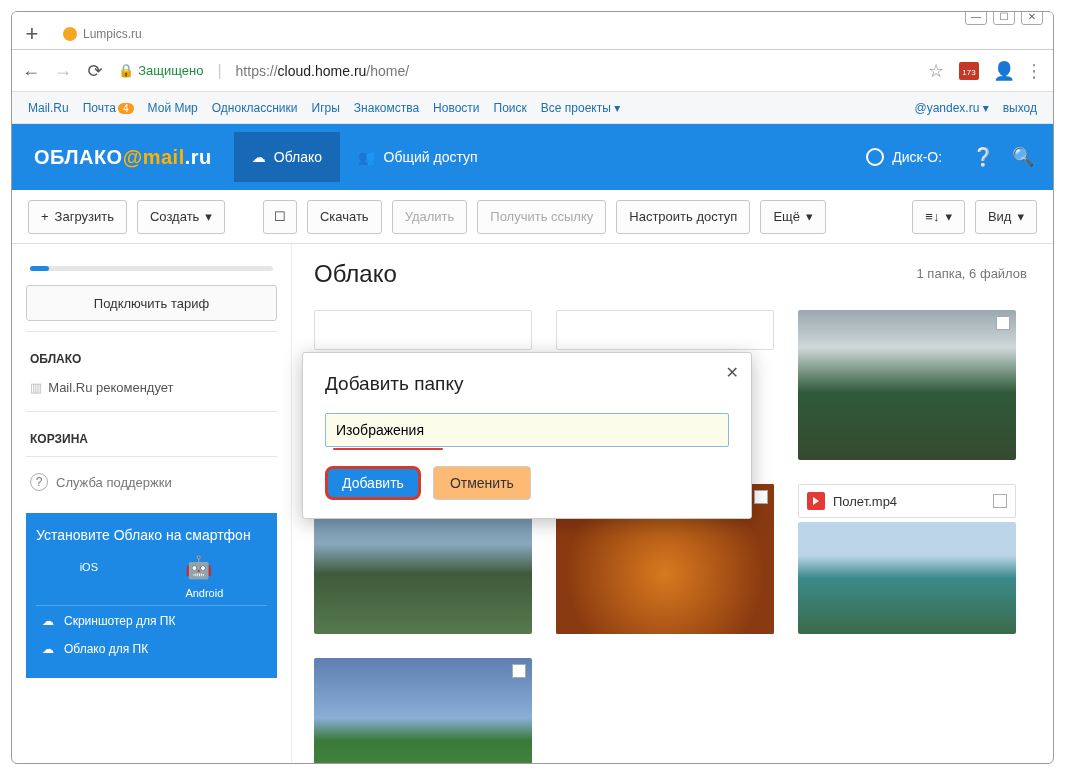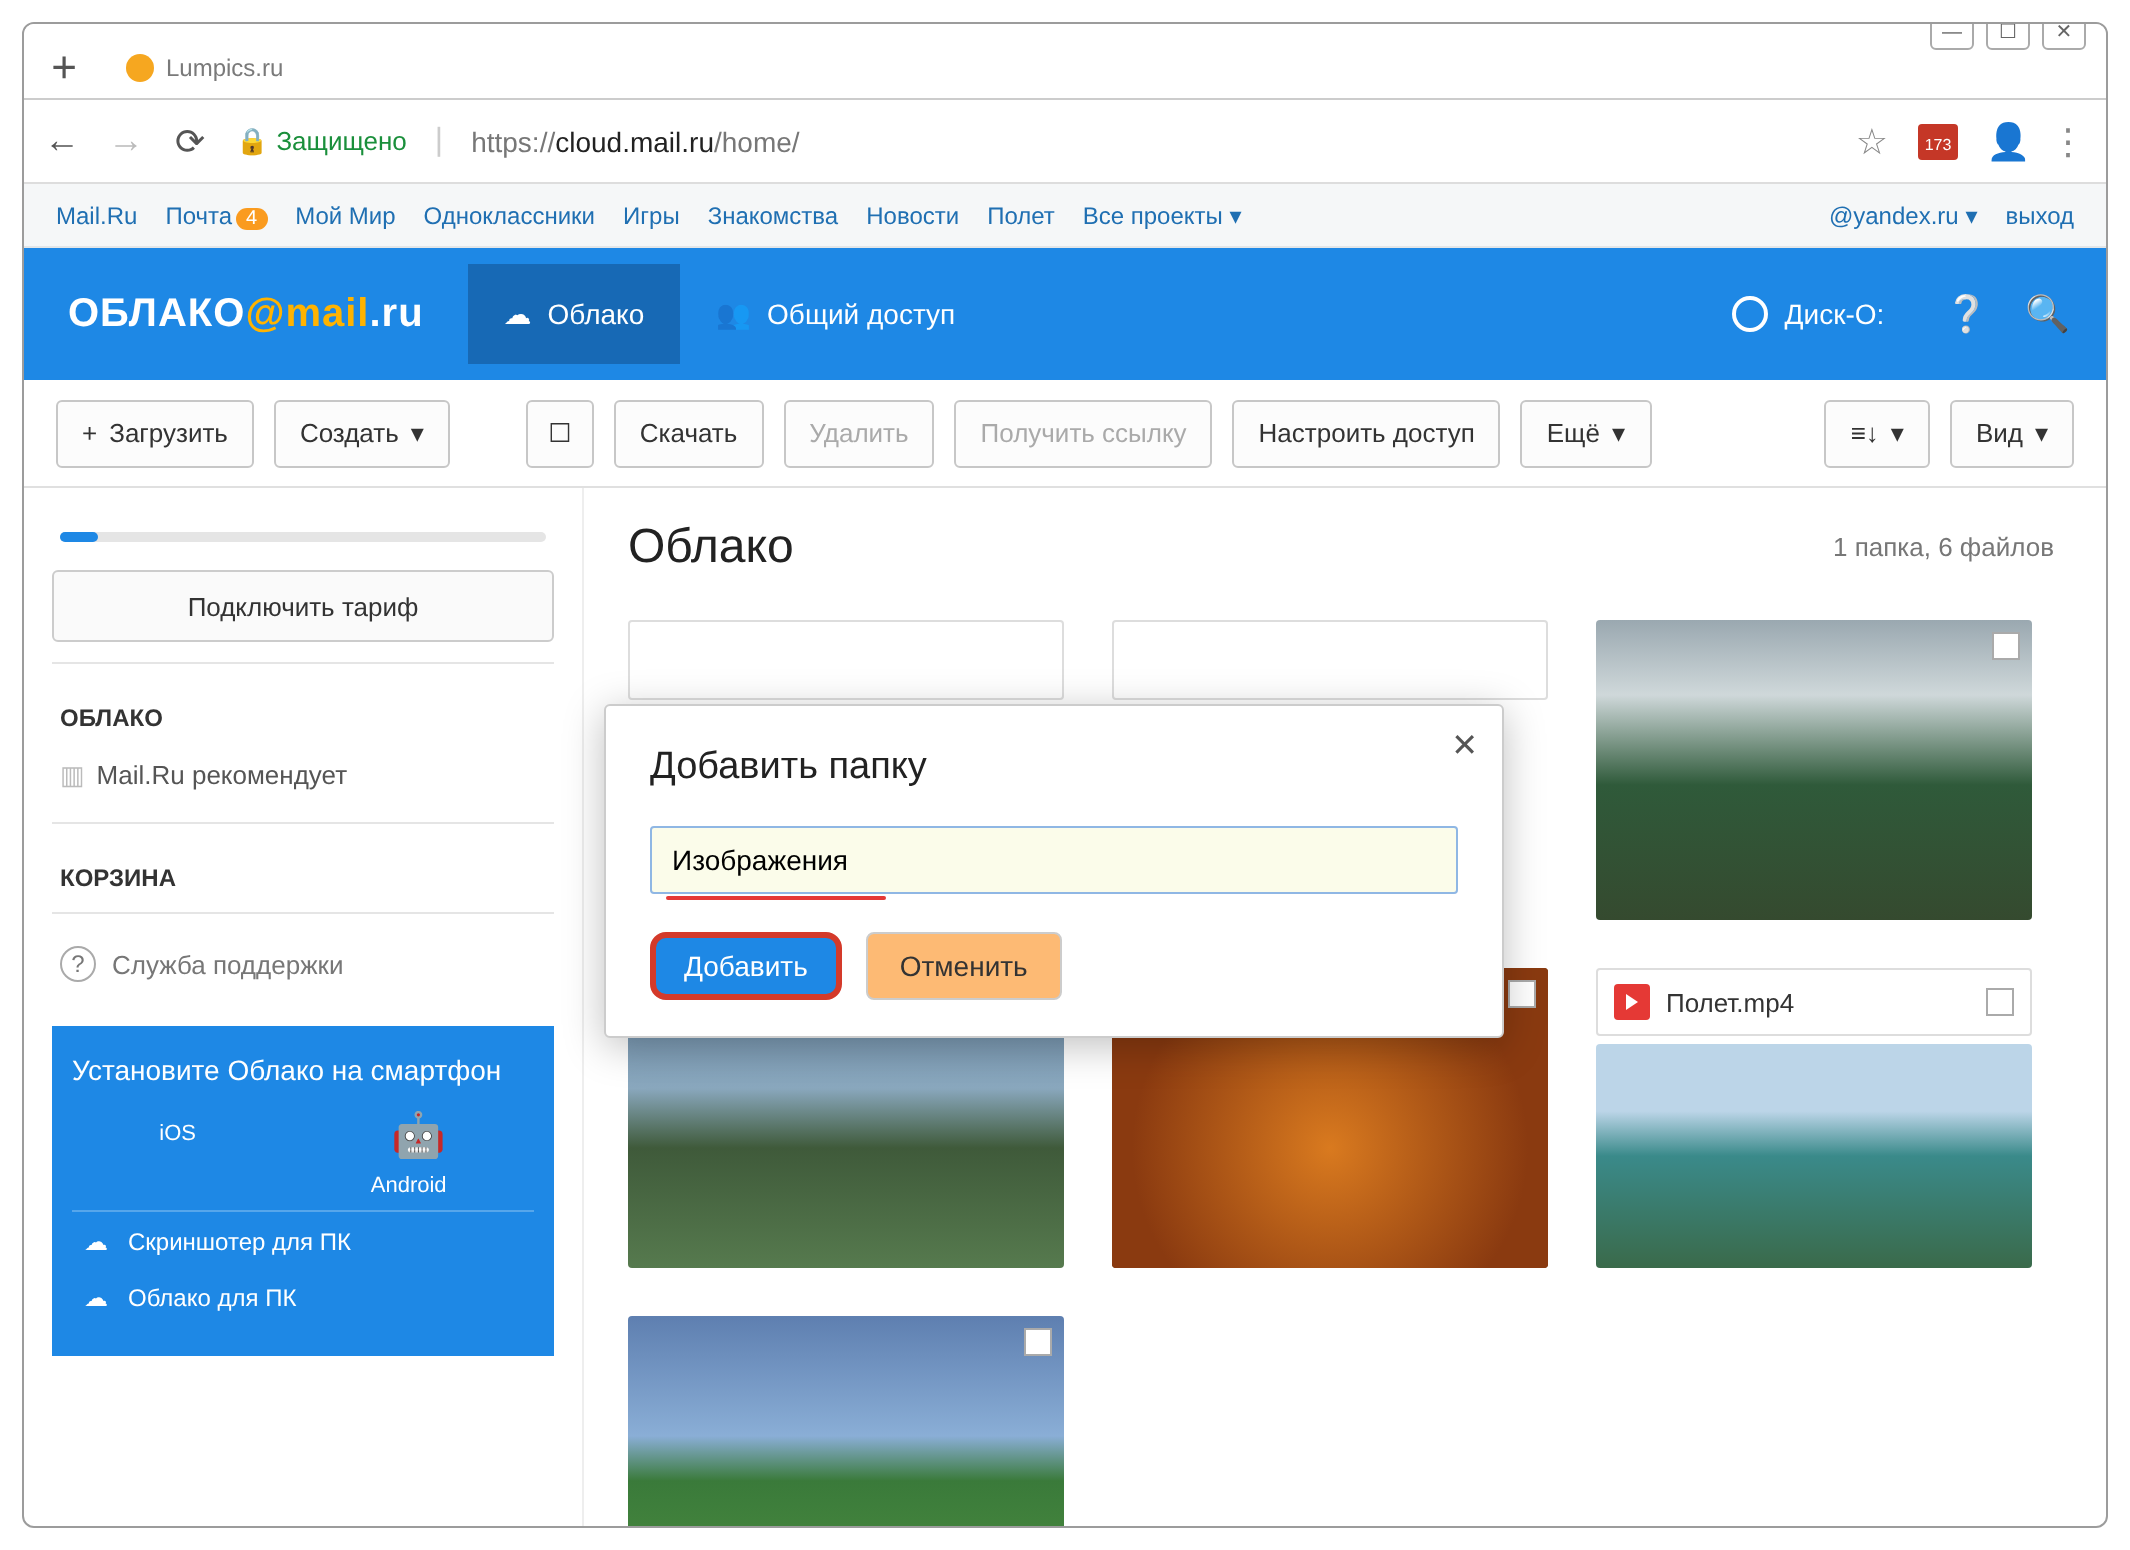--- a/index.html
+++ b/index.html
@@ -60,21 +60,21 @@
 .qbar{height:5px;background:#e5e5e5;border-radius:3px;margin:8px 4px 14px}
 .qfill{height:5px;width:8%;background:#1e88e5;border-radius:3px}
 .tariff{width:100%;height:36px;border:1px solid #ccc;background:#fafafa;font-size:13px;color:#333;border-radius:3px}
 .sec{font-size:12px;font-weight:bold;color:#333;margin:20px 4px 8px}
 .li{font-size:13px;color:#555;padding:6px 4px;display:flex;align-items:center;gap:6px}
 .hr{border-top:1px solid #e5e5e5;margin:10px 0}
 .support{font-size:13px;color:#777;display:flex;gap:8px;align-items:center;padding:6px 4px}
 .promo{margin-top:16px;background:#1e88e5;color:#fff;border-radius:0;padding:14px 10px}
 .promo-title{font-size:14px;margin-bottom:12px}
 .promo-row{display:flex;justify-content:space-around;margin:8px 0 6px}
-.plat{text-align:right;font-size:11px}
+.plat{text-align:left;font-size:11px}
 .plat .picon{font-size:22px;display:block;margin-bottom:6px}
 .promo-link{display:flex;gap:10px;align-items:center;font-size:12px;padding:8px 6px;border-top:1px solid rgba(255,255,255,.25);margin-top:6px}
 
 
 .main{flex:1;padding:16px 22px;position:relative}
 .main h1{font-size:24px;font-weight:normal;color:#222}
 .count{position:absolute;top:22px;right:26px;font-size:13px;color:#777}
 .grid{display:flex;flex-wrap:wrap;gap:24px;margin-top:22px}
 .tile{width:218px;height:150px;border:1px solid #ddd;border-radius:2px;position:relative;overflow:hidden}
 .tile .cb{position:absolute;top:6px;right:6px;width:14px;height:14px;border:1px solid #aaa;background:#fff}
@@ -120,38 +120,38 @@
   <div class="urlbar">
     <span class="ic">←</span>
     <span class="ic" style="color:#bbb">→</span>
     <span class="ic">⟳</span>
     <span class="secure">
       <span>🔒</span>
       <span>Защищено</span>
     </span>
     <span style="color:#ccc">|</span>
     <span class="url">
-      <span>https://</span><b>cloud.mail.ru</b><span>/home/</span>
+      <span>https://</span><b>cloud.home.ru</b><span>/home/</span>
     </span>
     <span class="spacer"></span>
     <span class="ic" style="color:#888">☆</span>
     <span class="cal-badge">173</span>
     <span class="ic" style="color:#888">👤</span>
     <span class="ic" style="color:#888">⋮</span>
   </div>
 
   <div class="portalbar">
     <a>Mail.Ru</a>
     <a><span>Почта</span><span class="mailbadge">4</span></a>
     <a>Мой Мир</a>
     <a>Одноклассники</a>
     <a>Игры</a>
     <a>Знакомства</a>
     <a>Новости</a>
-    <a>Полет</a>
+    <a>Поиск</a>
     <a><span>Все проекты</span> <span>▾</span></a>
     <span class="sp"></span>
     <a><span>@yandex.ru</span> <span>▾</span></a>
     <a>выход</a>
   </div>
 
   <div class="bluebar">
     <div class="logo">
       <span>ОБЛАКО</span><span class="at">@</span><span class="mail">mail</span><span class="ru">.ru</span>
     </div>

